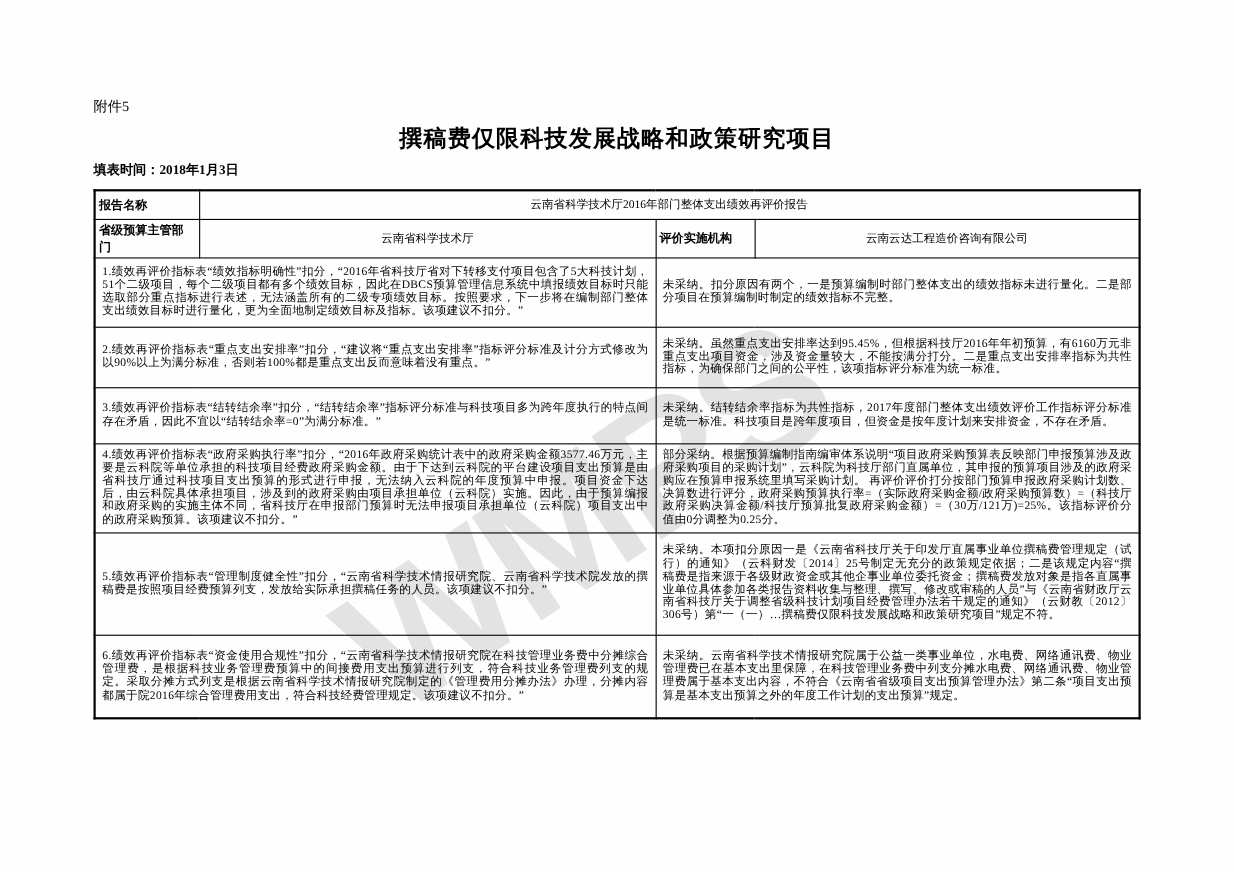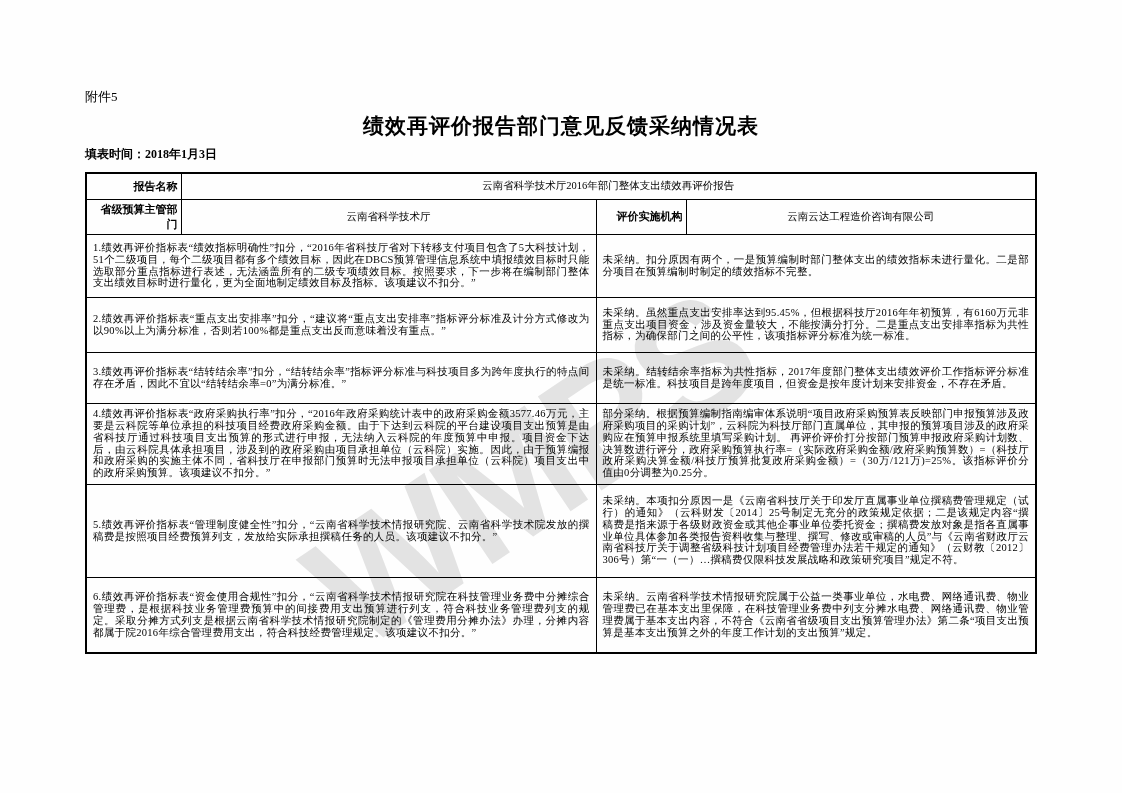--- a/index.html
+++ b/index.html
@@ -69,21 +69,21 @@
     z-index: 2;
     background: transparent;
   }
   col.c1 { width: 95px; }
   col.c2 { width: 415px; }
   col.c3 { width: 90px; }
   col.c4 { width: 350px; }
   td { border: 1px solid #000; vertical-align: middle; }
   td.label {
     font-weight: bold;
-    text-align: right;
+    text-align: left;
     font-size: 11px;
     padding: 2px 3px;
   }
   td.center {
     text-align: center;
     font-size: 10.5px;
     padding: 2px 4px;
   }
   td.body {
     font-size: 10.5px;
@@ -113,21 +113,21 @@
 </style>
 </head>
 <body>
 
 <div class="page">
 
   <div class="watermark">WMPS</div>
 
   <div class="attachment">附件5</div>
 
-  <div class="title">绩效再评价报告部门意见反馈采纳情况表</div>
+  <div class="title">撰稿费仅限科技发展战略和政策研究项目</div>
 
   <div class="fill-date">填表时间：2018年1月3日</div>
 
   <table class="main-table">
     <colgroup>
       <col class="c1">
         <col class="c2">
         <col class="c3">
         <col class="c4">
     </colgroup>

